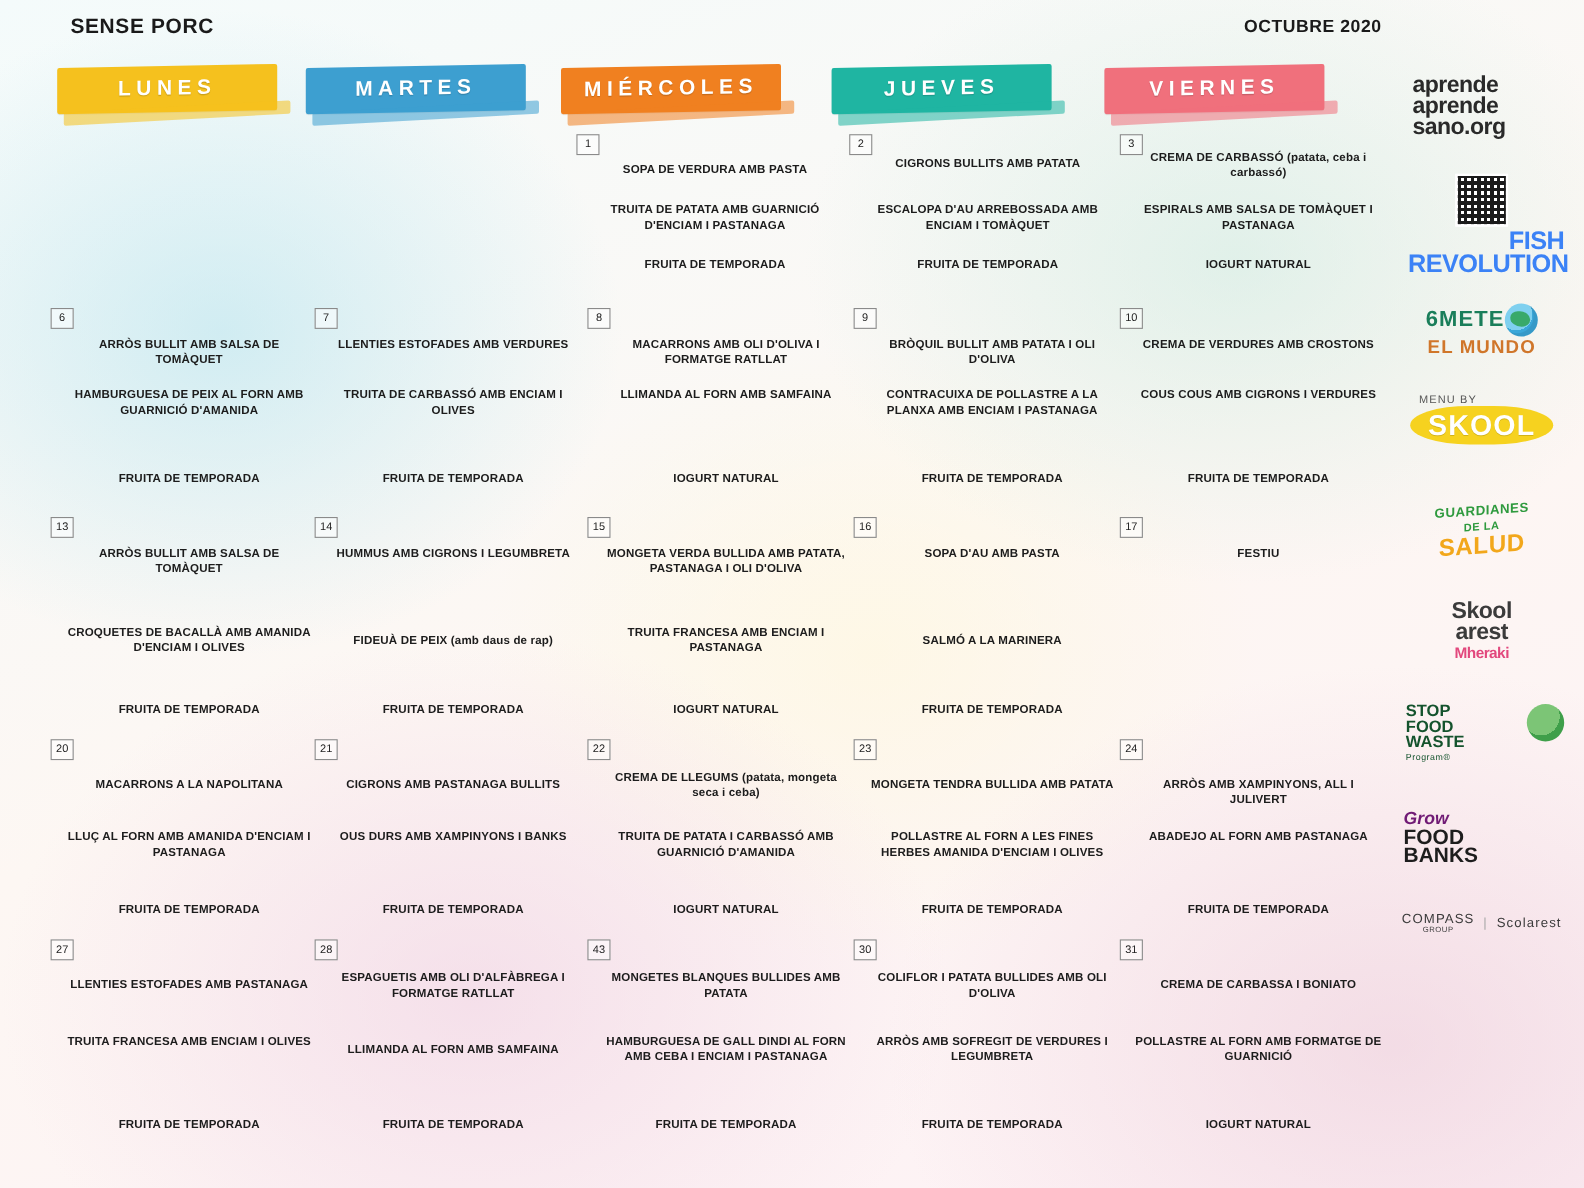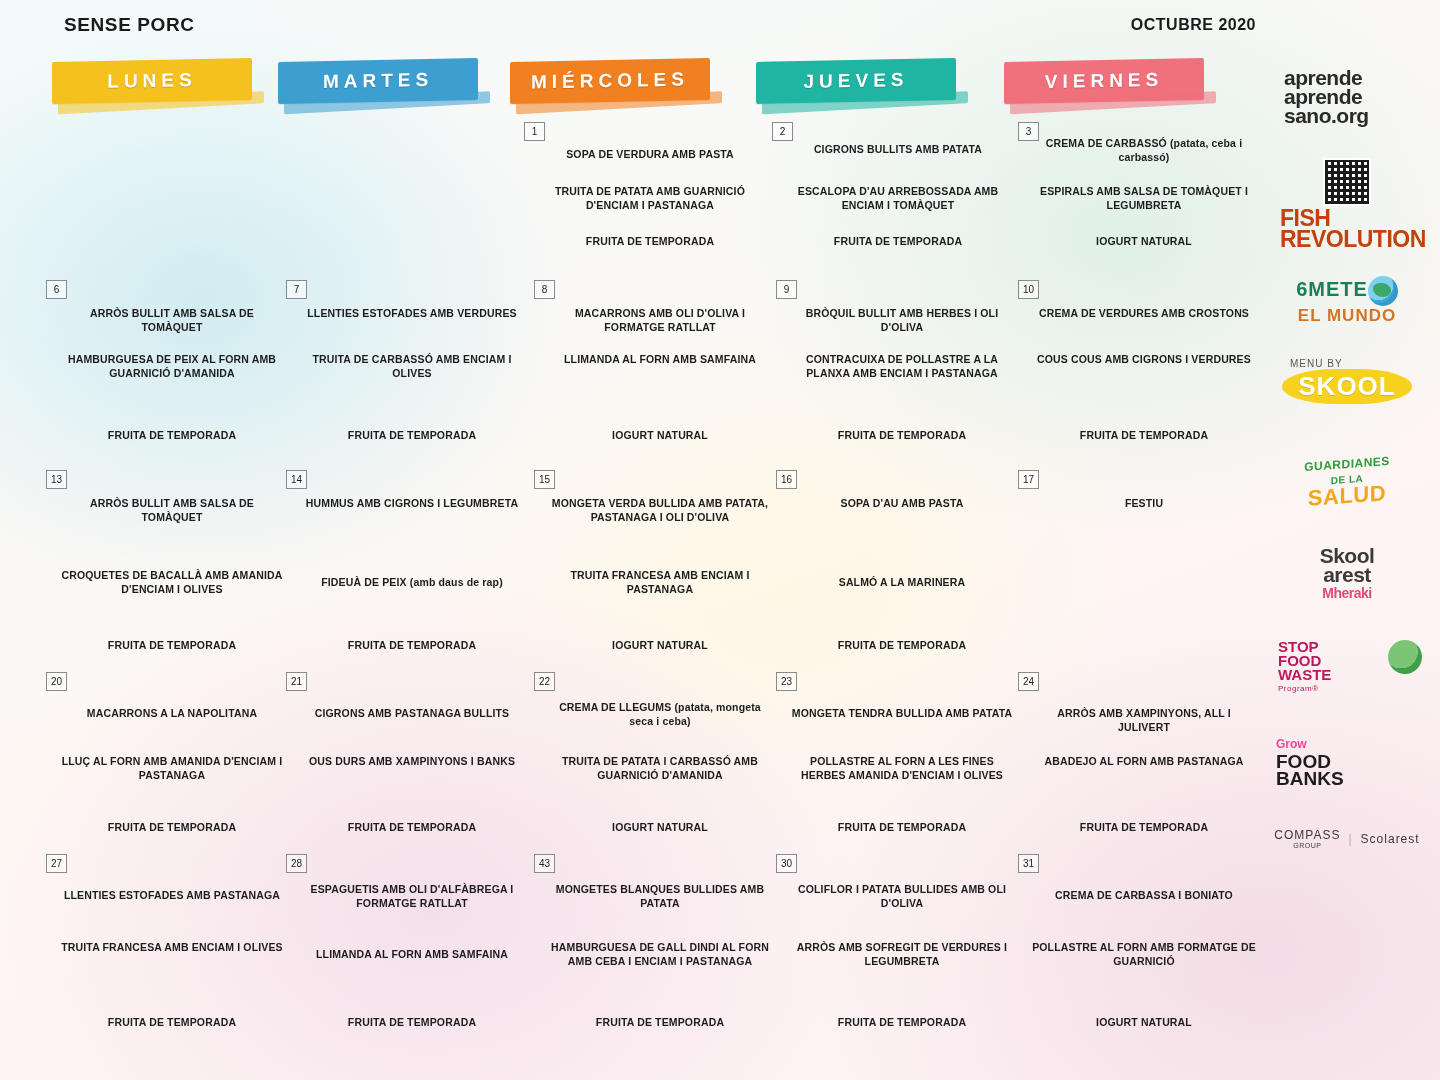--- a/index.html
+++ b/index.html
@@ -147,22 +147,22 @@
       repeating-linear-gradient(90deg, #1b1b1b 0 3px, transparent 3px 6px);
     background-color: #ffffff;
     border: 2px solid #ffffff;
     box-sizing: content-box;
   }
   .l-fish {
     font-weight: bold;
     font-size: 23px;
     line-height: 21px;
     letter-spacing: -0.5px;
-    color: #c2410c;
-    text-align: left;
+    color: #3b82f6;
+    text-align: right;
     padding-left: 8px;
   }
   .l-6mete {
     font-weight: bold;
     font-size: 20px;
     line-height: 20px;
     color: #1a7e5a;
     letter-spacing: 1px;
   }
   .l-6mete .globe {
@@ -216,42 +216,42 @@
     font-size: 21px;
     line-height: 19px;
     color: #3b3b3b;
     letter-spacing: -0.5px;
   }
   .l-skoolarest .pink { color: #e2487d; font-size: 14px; }
   .l-stop {
     font-weight: bold;
     font-size: 15px;
     line-height: 14px;
-    color: #be185d;
+    color: #14532d;
     text-align: left;
     padding-left: 6px;
   }
   .l-stop .circ {
     float: right;
     width: 34px;
     height: 34px;
     border-radius: 50%;
     background: radial-gradient(circle at 38% 34%, #7cc576 0 55%, #3f9f4a 55% 100%);
     margin: 0 6px 0 0;
   }
   .l-stop .prog { font-size: 8px; font-weight: normal; letter-spacing: 0.5px; }
   .l-grow {
     font-weight: bold;
     font-size: 19px;
     line-height: 17px;
     color: #1d1d1d;
     text-align: left;
     padding-left: 4px;
   }
-  .l-grow .grow { color: #ec4899; font-size: 12px; }
+  .l-grow .grow { color: #701a75; font-size: 16px; font-style: italic; }
   .l-compass {
     font-size: 12px;
     letter-spacing: 1px;
     color: #3a3a3a;
     display: flex;
     align-items: center;
     justify-content: center;
     gap: 8px;
   }
   .l-compass .sep { color: #aaa; }
@@ -294,21 +294,21 @@
   </div>
   <div class="cell" style="left:786px; top:128px">
     <div class="daynum">2</div>
     <div class="dish" style="top:14px">CIGRONS BULLITS AMB PATATA</div>
     <div class="dish" style="top:56px">ESCALOPA D'AU ARREBOSSADA AMB ENCIAM I TOMÀQUET</div>
     <div class="dish" style="top:106px">FRUITA DE TEMPORADA</div>
   </div>
   <div class="cell" style="left:1032px; top:128px">
     <div class="daynum">3</div>
     <div class="dish" style="top:8px">CREMA DE CARBASSÓ (patata, ceba i carbassó)</div>
-    <div class="dish" style="top:56px">ESPIRALS AMB SALSA DE TOMÀQUET I LEGUMBRETA</div>
+    <div class="dish" style="top:56px">ESPIRALS AMB SALSA DE TOMÀQUET I PASTANAGA</div>
     <div class="dish" style="top:106px">IOGURT NATURAL</div>
   </div>
 
   <div class="cell" style="left:60px; top:286px">
     <div class="daynum">6</div>
     <div class="dish" style="top:20px">ARRÒS BULLIT AMB SALSA DE TOMÀQUET</div>
     <div class="dish" style="top:66px">HAMBURGUESA DE PEIX AL FORN AMB GUARNICIÓ D'AMANIDA</div>
     <div class="dish" style="top:142px">FRUITA DE TEMPORADA</div>
   </div>
   <div class="cell" style="left:300px; top:286px">
@@ -318,21 +318,21 @@
     <div class="dish" style="top:142px">FRUITA DE TEMPORADA</div>
   </div>
   <div class="cell" style="left:548px; top:286px">
     <div class="daynum">8</div>
     <div class="dish" style="top:20px">MACARRONS AMB OLI D'OLIVA I FORMATGE RATLLAT</div>
     <div class="dish" style="top:66px">LLIMANDA AL FORN AMB SAMFAINA</div>
     <div class="dish" style="top:142px">IOGURT NATURAL</div>
   </div>
   <div class="cell" style="left:790px; top:286px">
     <div class="daynum">9</div>
-    <div class="dish" style="top:20px">BRÒQUIL BULLIT AMB HERBES I OLI D'OLIVA</div>
+    <div class="dish" style="top:20px">BRÒQUIL BULLIT AMB PATATA I OLI D'OLIVA</div>
     <div class="dish" style="top:66px">CONTRACUIXA DE POLLASTRE A LA PLANXA AMB ENCIAM I PASTANAGA</div>
     <div class="dish" style="top:142px">FRUITA DE TEMPORADA</div>
   </div>
   <div class="cell" style="left:1032px; top:286px">
     <div class="daynum">10</div>
     <div class="dish" style="top:20px">CREMA DE VERDURES AMB CROSTONS</div>
     <div class="dish" style="top:66px">COUS COUS AMB CIGRONS I VERDURES</div>
     <div class="dish" style="top:142px">FRUITA DE TEMPORADA</div>
   </div>
 

